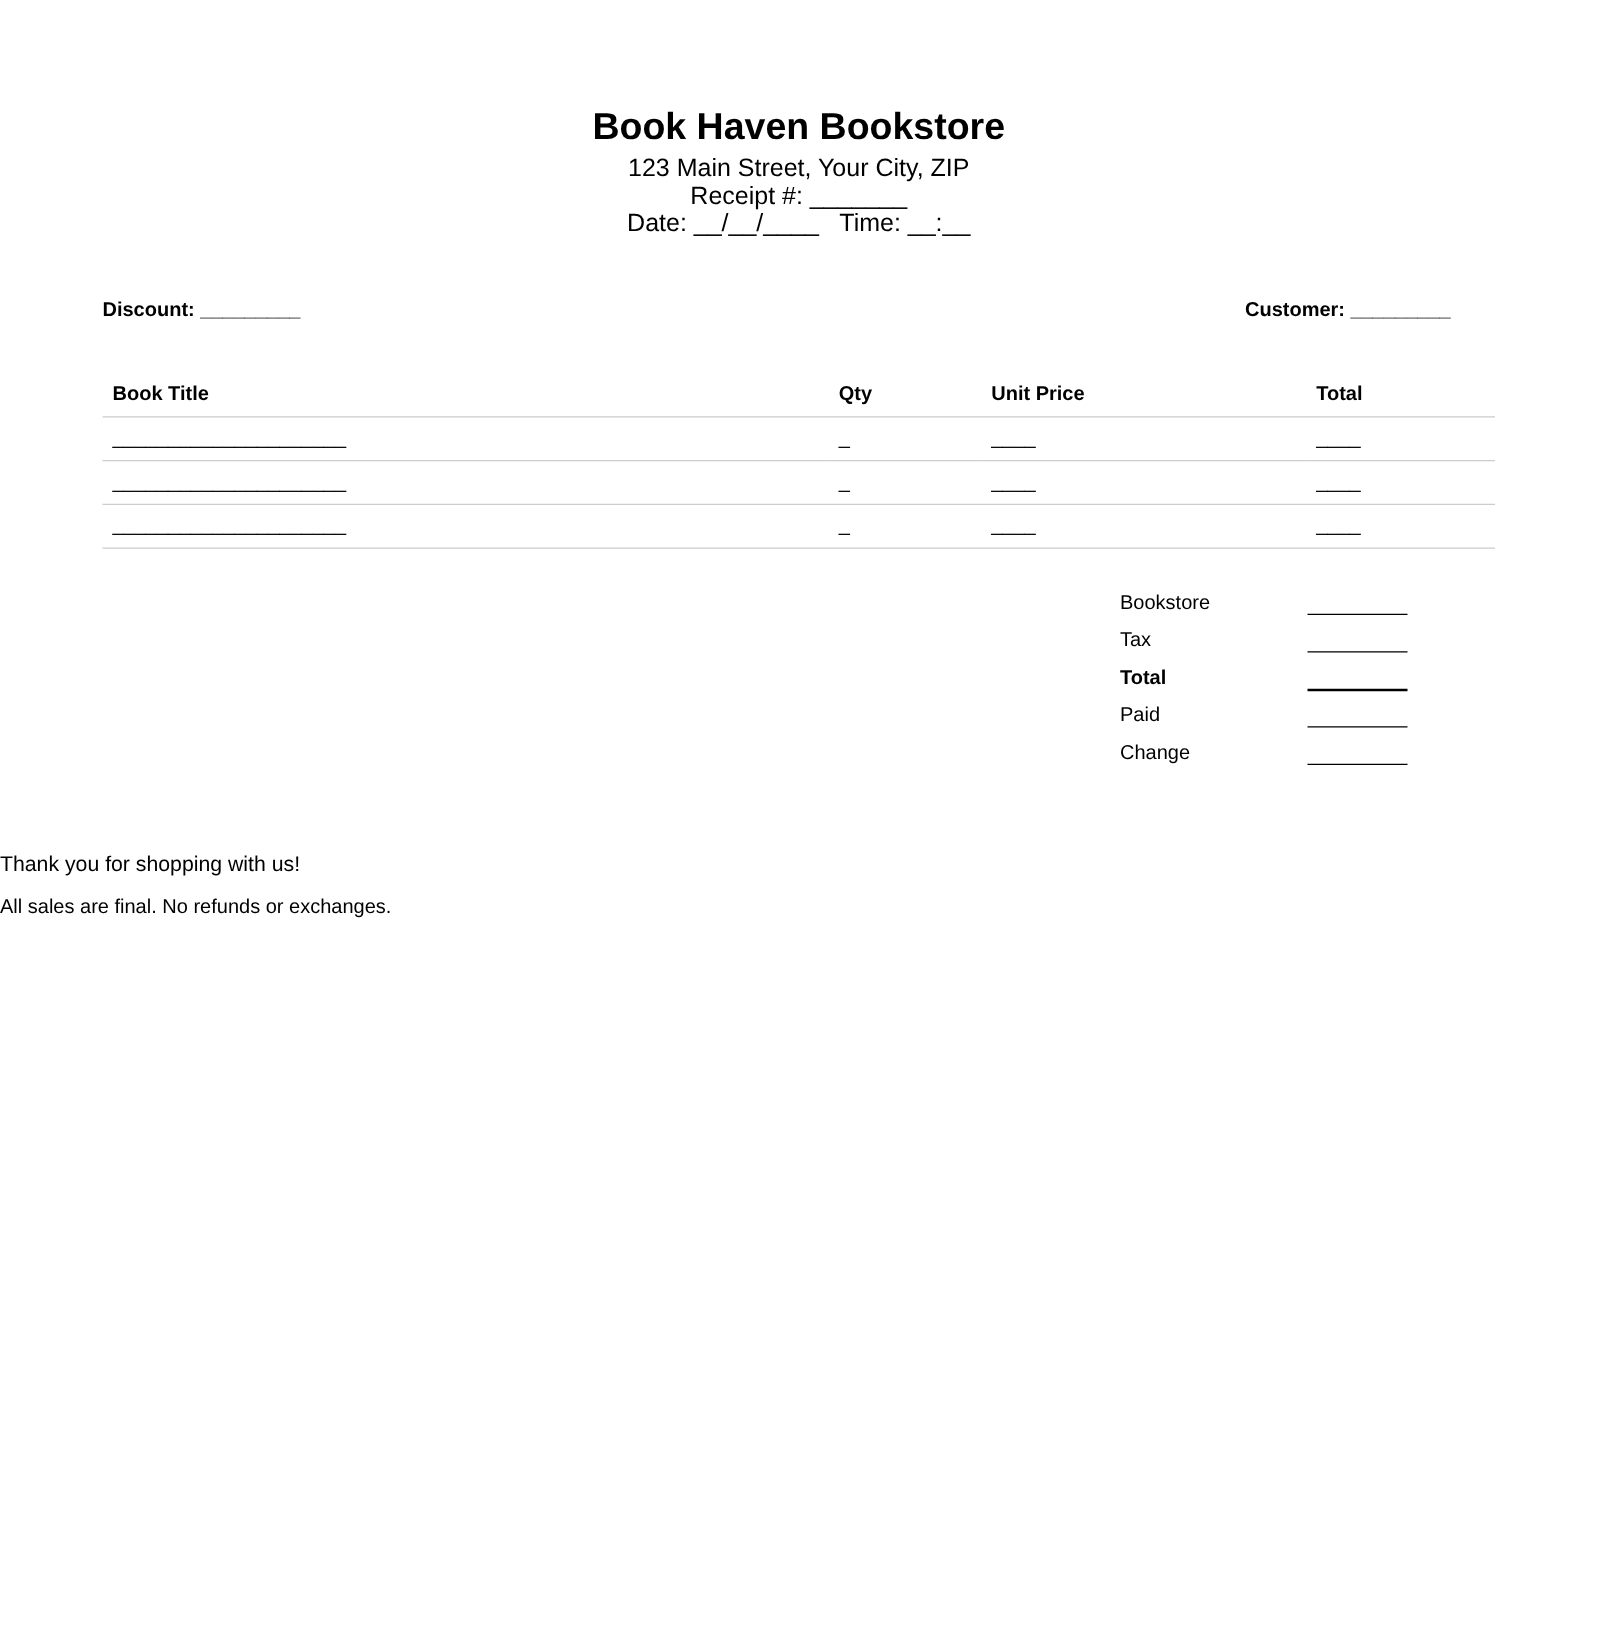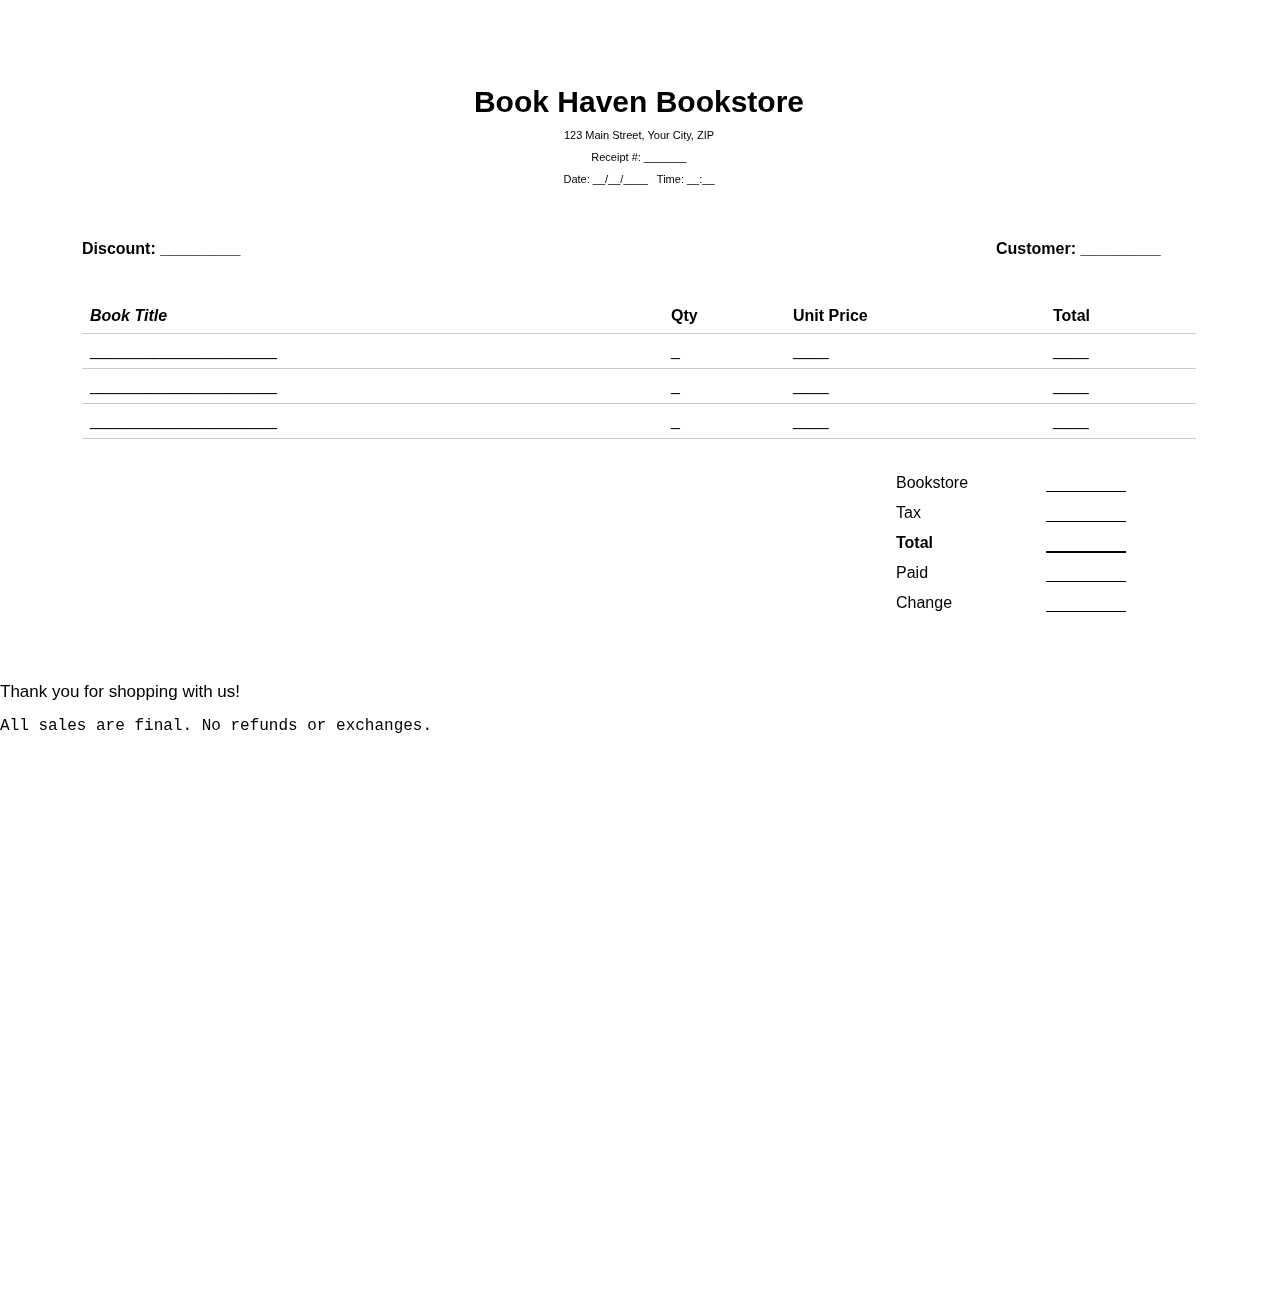--- a/index.html
+++ b/index.html
@@ -1,37 +1,37 @@
 <!DOCTYPE html>
 <html><head>
   <meta charset="utf-8">
   <style>
     html, body { margin: 0; padding: 0; background: #ffffff; }
     body { width: 1278px; height: 1300px; font-family: "Liberation Sans", sans-serif; color: #000; position: relative; }
     .header { position: absolute; top: 80px; left: 0; width: 1278px; text-align: center; }
     .title { font-size: 30px; font-weight: bold; line-height: 44px; margin: 0; }
-    .hline { font-size: 11px; line-height: 22px; }
+    .hline { font-size: 20px; line-height: 22px; }
     .party { position: absolute; top: 239px; font-size: 16px; font-weight: bold; line-height: 20px; }
     .cashier { left: 82px; }
     .customer { left: 996px; }
     table.items { position: absolute; top: 298px; left: 82px; width: 1114px; border-collapse: collapse; font-size: 16px; }
     table.items th { text-align: left; font-weight: bold; padding: 0 8px; height: 35px; border-bottom: 1px solid #cccccc; vertical-align: middle; }
     table.items td { padding: 0 8px; height: 34px; border-bottom: 1px solid #cccccc; vertical-align: middle; }
-    .c1 { width: 565px; font-style: italic; }
+    .c1 { width: 565px; }
     .c2 { width: 106px; }
     .c3 { width: 244px; }
     .summary { position: absolute; top: 470px; left: 896px; width: 230px; font-size: 16px; }
     .srow { height: 30px; display: flex; justify-content: space-between; align-items: flex-start; }
     .slabel { line-height: 26px; }
     .sline { width: 80px; border-bottom: 1px solid #000; height: 21px; }
     .bold { font-weight: bold; }
     .sline.bold { border-bottom: 2px solid #000; }
     .footer { position: absolute; top: 681px; left: 0; width: 1060px; text-align: left; font-size: 16px; }
     .footer .thanks { font-size: 17px; line-height: 22px; }
-    .footer .policy { margin-top: 13px; line-height: 20px; font-family: Liberation Mono, monospace; }
+    .footer .policy { margin-top: 13px; line-height: 20px; }
   </style>
 </head>
 <body>
 
 <div class="header">
   <div class="title">Book Haven Bookstore</div>
   <div class="hline">123 Main Street, Your City, ZIP</div>
   <div class="hline">Receipt #: _______</div>
   <div class="hline" style="white-space:pre;">Date: __/__/____   Time: __:__</div>
 </div>

